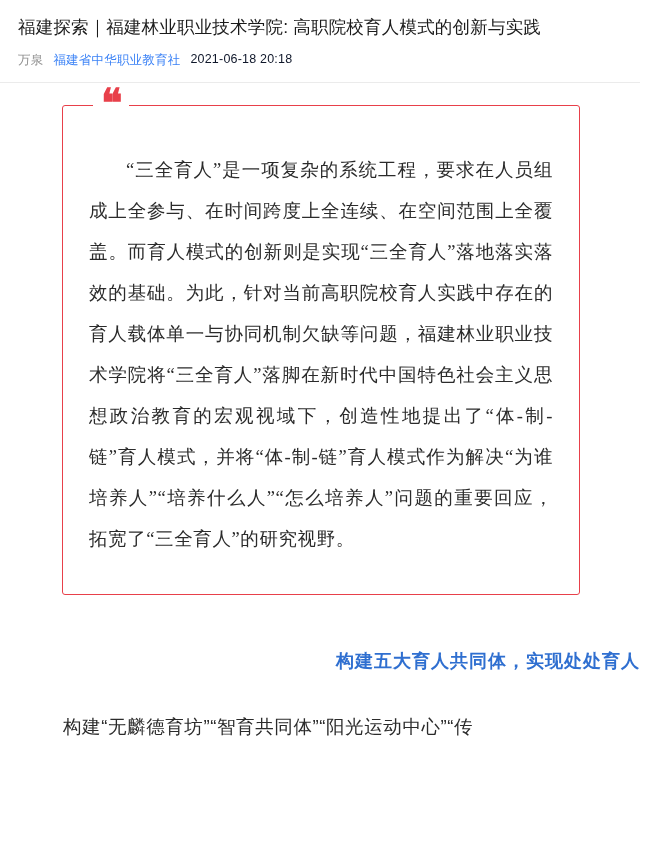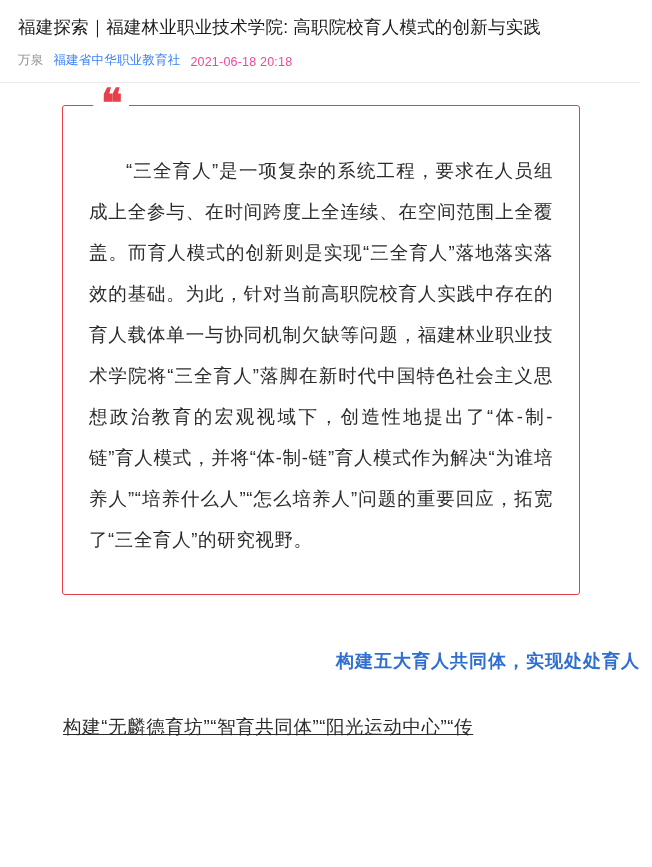--- a/index.html
+++ b/index.html
@@ -30,29 +30,29 @@
     font-size: 17.5px;
     line-height: 26px;
     color: #1b1b1b;
     font-weight: 400;
     letter-spacing: 0.2px;
     white-space: nowrap;
   }
   .meta-row {
     margin-top: 12px;
     display: flex;
-    align-items: flex-end;
+    align-items: flex-start;
     gap: 10px;
     font-size: 12.5px;
     color: #9a9a9a;
     letter-spacing: 0.2px;
   }
   .meta-author { color: #8f8f8f; }
   .meta-source { color: #3b82f6; }
-  .meta-date { color: #ec4899; }
+  .meta-date { color: #0f172a; }
 
   .header-rule {
     margin-top: 13px;
     height: 1px;
     background: #ebebeb;
     width: 100%;
   }
 
   
   .quote-wrap {
@@ -81,21 +81,21 @@
     user-select: none;
   }
   .quote-text {
     font-size: 18.5px;
     line-height: 41px;
     color: #2b2b2b;
     text-align: justify;
     text-justify: inter-ideograph;
     text-indent: 2em;
     letter-spacing: 0.6px;
-    font-family: Liberation Sans, sans-serif;
+    font-family: Liberation Serif, serif;
   }
 
   
   .section-heading {
     margin: 54px 0 0 0;
     text-align: right;
     color: #2f6fd0;
     font-size: 18px;
     font-weight: 700;
     letter-spacing: 1px;
@@ -104,21 +104,20 @@
     margin: 34px 26px 0 26px;
     font-size: 18.5px;
     line-height: 40px;
     color: #2b2b2b;
     text-indent: 2em;
     letter-spacing: 0.6px;
     text-align: justify;
     text-justify: inter-ideograph;
     overflow: hidden;
     max-height: 44px;
-    text-decoration: underline;
   }
 </style>
 </head>
 <body>
 
 <div class="page">
 
   <div class="article-header">
     <div class="article-title">福建探索｜福建林业职业技术学院: 高职院校育人模式的创新与实践</div>
 

